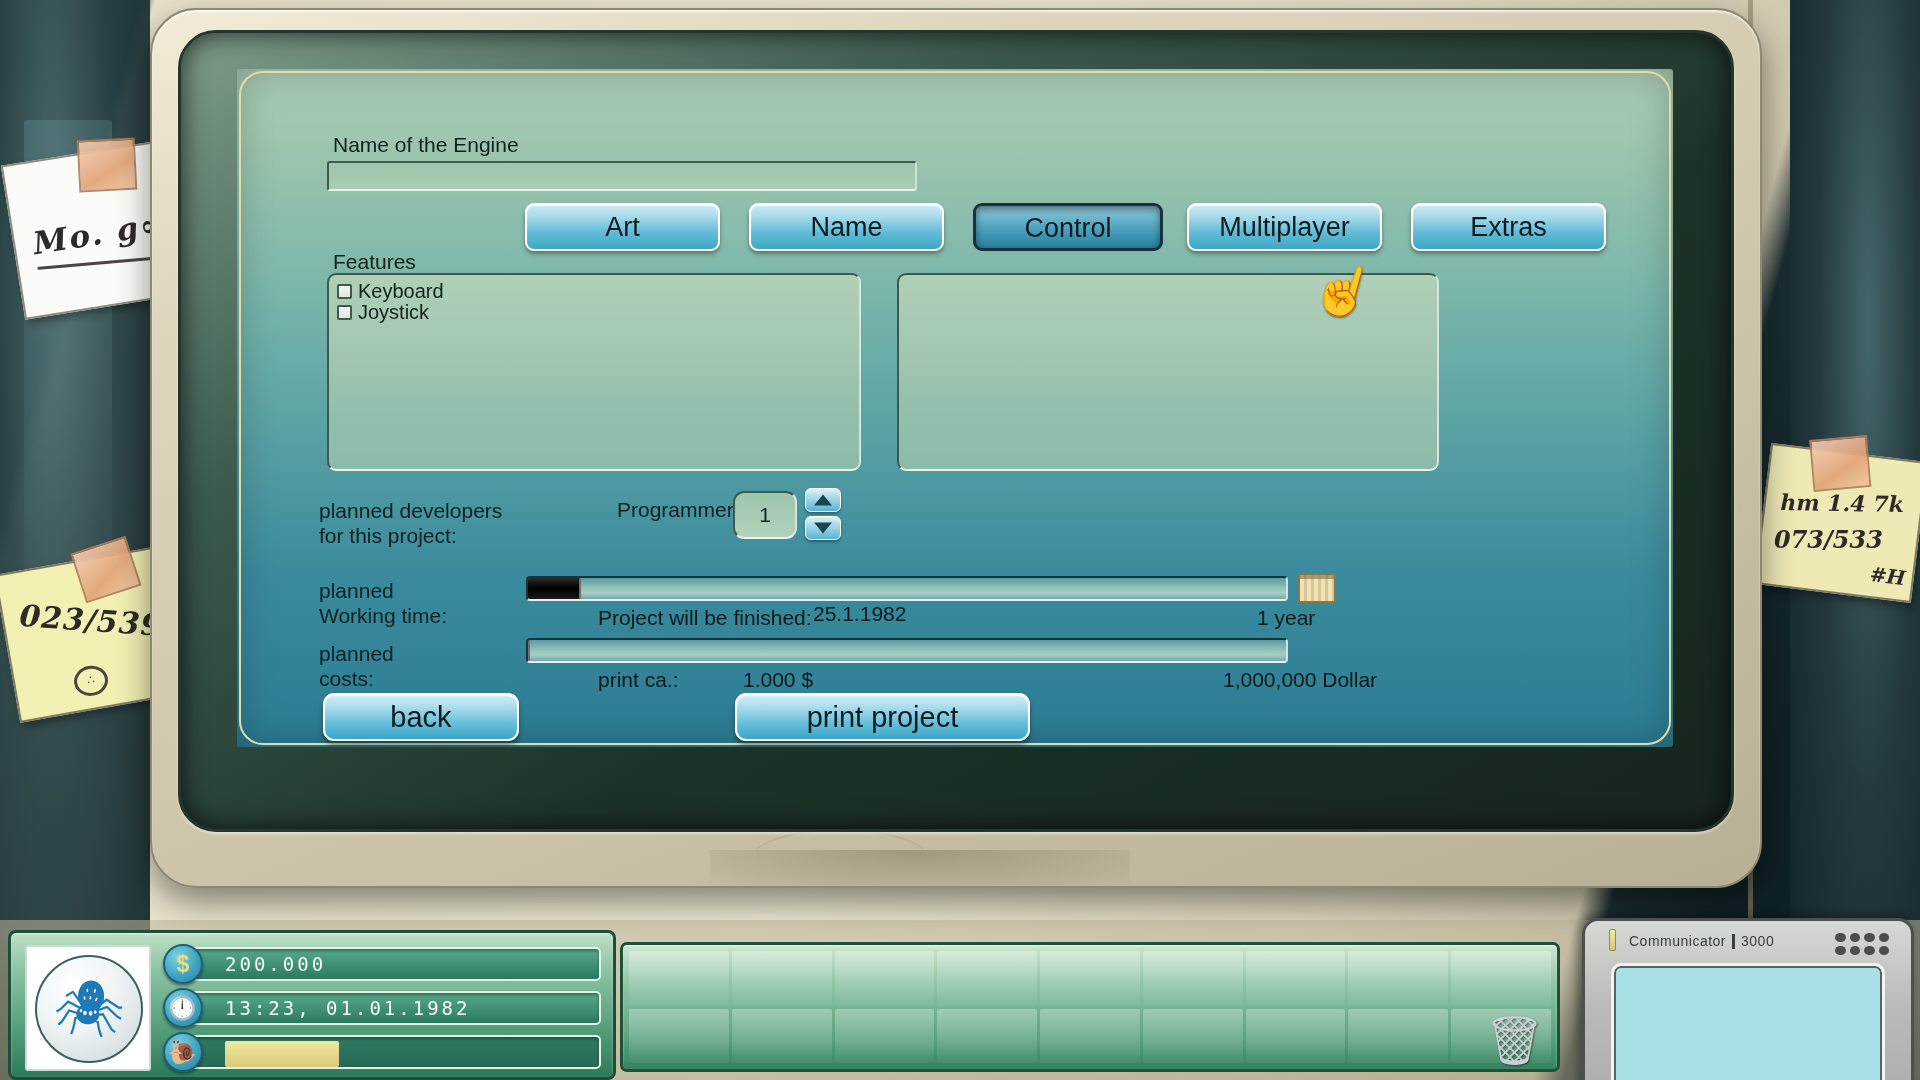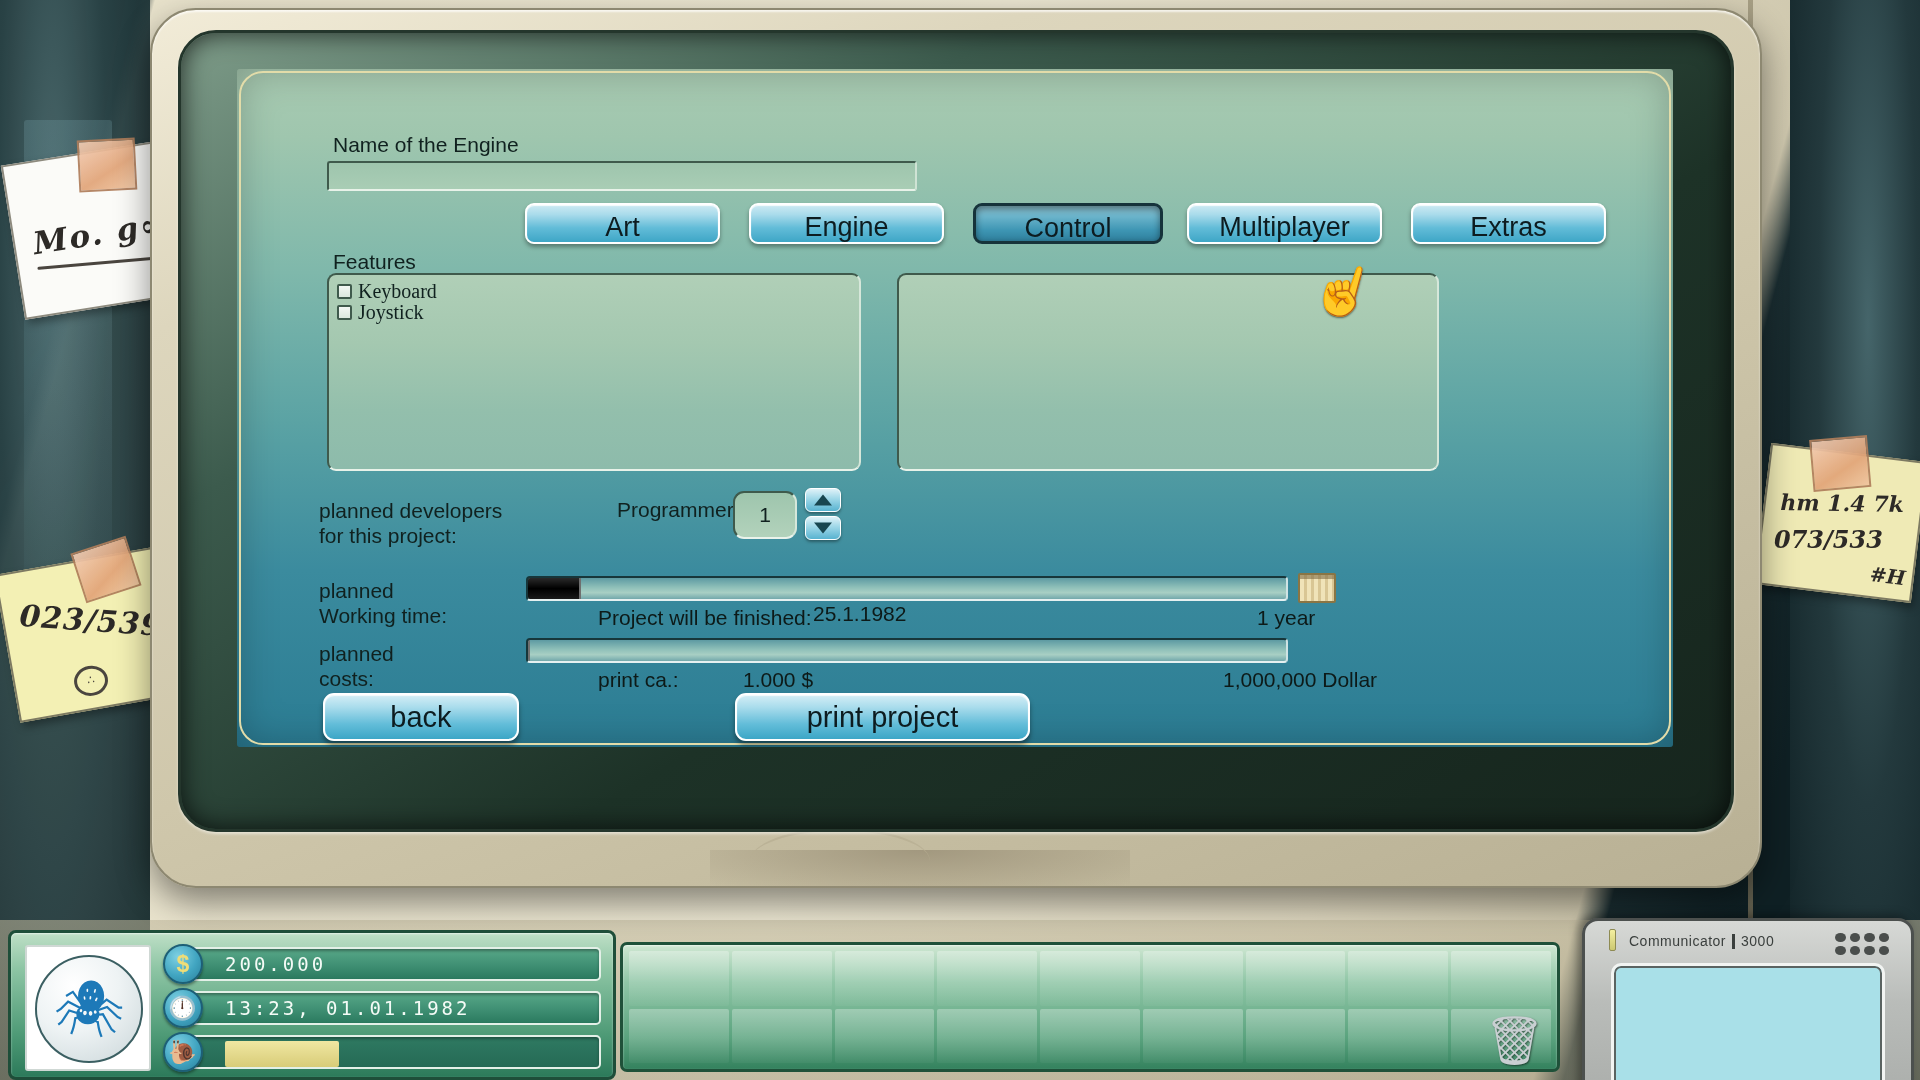--- a/index.html
+++ b/index.html
@@ -144,21 +144,21 @@
     background: linear-gradient(#9ec5ad, #a9cdb5);
     border: 2px solid #3f5a4c; border-right-color: #cfe3d4; border-bottom-color:#e8f2e9;
     border-radius: 3px;
     font-family: "Liberation Sans", sans-serif; font-size: 18px; color:#12201d;
     padding: 0 8px; outline: none;
   }
 
   
   #tabs { position: absolute; left: 284px; top: 130px; width: 1190px; height: 48px; }
   .tab {
-    position: absolute; top: 0; height: 41px;
+    position: absolute; top: 0; height: 48px;
     border-radius: 9px;
     background: linear-gradient(#cdeaf3 0%, #a9dbeb 26%, #62bcd8 62%, #3ea6c6 100%);
     border: 2px solid #ffffff;
     box-shadow: 0 3px 4px rgba(0,0,0,.35), inset 0 1px 1px rgba(255,255,255,.85);
     color: #0d1c20; font-size: 27px; text-align: center; line-height: 44px;
     cursor: pointer;
   }
   .tab.selected {
     background: linear-gradient(#8ec7d6 0%, #6bb4cb 30%, #3d95b3 70%, #2f7f9c 100%);
     border: 3px solid #16333b;
@@ -173,21 +173,20 @@
   
   #features-label { left: 92px; top: 177px; }
   .listbox {
     position: absolute; top: 200px; height: 198px;
     background: linear-gradient(#b0cfb7 0%, #a4c8b0 35%, #93bfac 70%, #8dbbab 100%);
     border: 2px solid #3f5a4c;
     border-right-color: #d6e7da; border-bottom-color:#e8f2e9;
     border-radius: 9px;
     padding: 6px 8px;
     overflow: hidden;
-    font-family: Liberation Serif, serif;
   }
   #features-list { left: 86px; width: 534px; }
   #selected-list { left: 656px; width: 542px; }
   .list-item {
     display: flex; align-items: center; gap: 6px;
     font-size: 20px; color: #10211f; height: 21px; cursor: pointer;
   }
   .cbx {
     width: 15px; height: 15px; flex: 0 0 15px;
     background: linear-gradient(#f3f8f4,#dbe8de);
@@ -421,21 +420,21 @@
   <div id="monitor-bezel">
 
     <div id="screen">
       <div id="panel">
 
         <div class="lbl" id="engine-name-label">Name of the Engine</div>
         <input id="engine-name-input" type="text" value="" style="">
 
         <div id="tabs">
           <div class="tab" id="tab-art">Art</div>
-          <div class="tab" id="tab-sound">Engine</div>
+          <div class="tab" id="tab-sound">Name</div>
           <div class="tab selected" id="tab-control">Control</div>
           <div class="tab" id="tab-multiplayer">Multiplayer</div>
           <div class="tab" id="tab-extras">Extras</div>
         </div>
 
         <div class="lbl" id="features-label">Features</div>
 
         <div class="listbox" id="features-list">
           <div class="list-item">
             <span class="cbx"></span>

